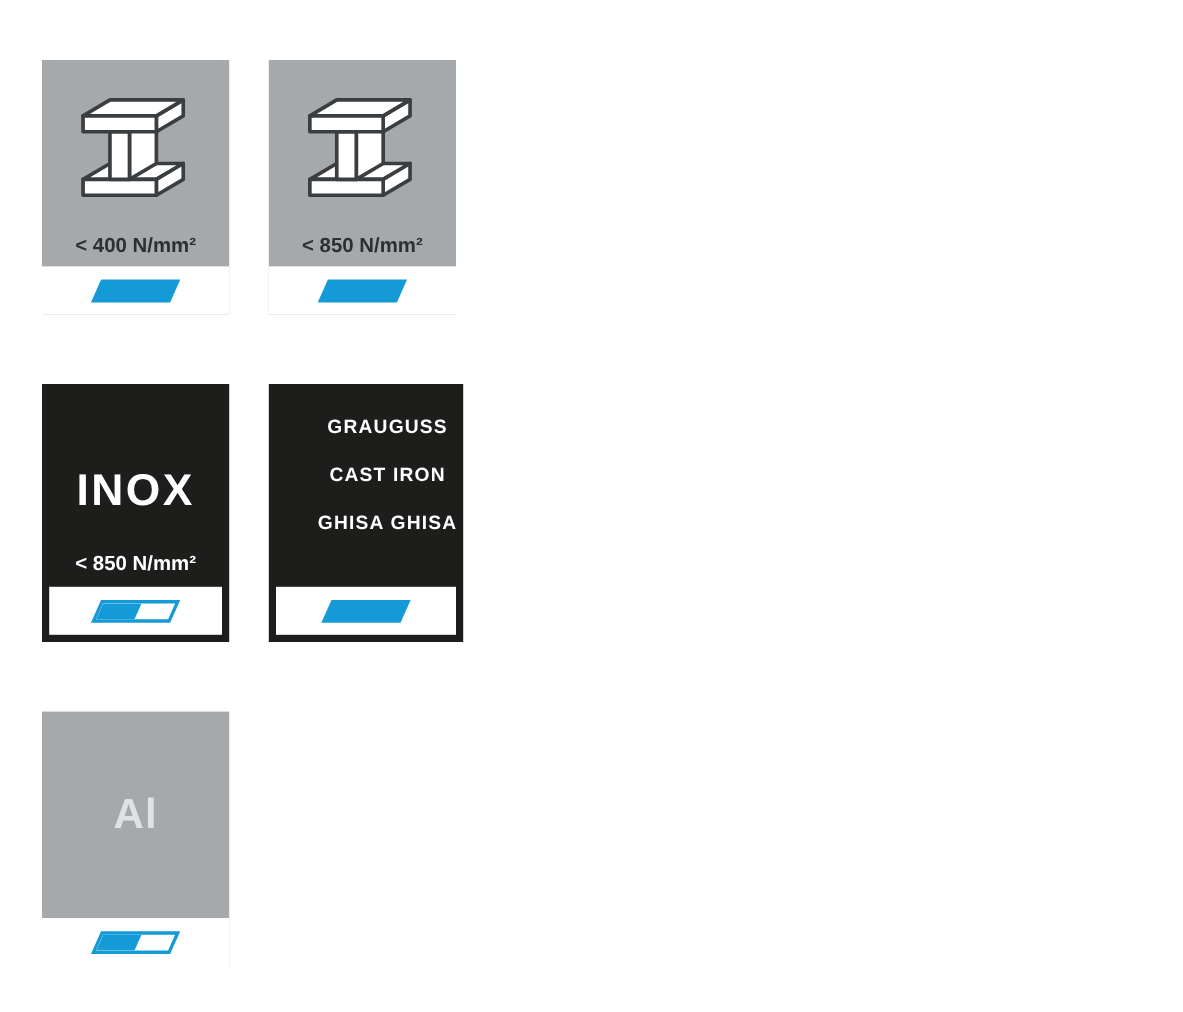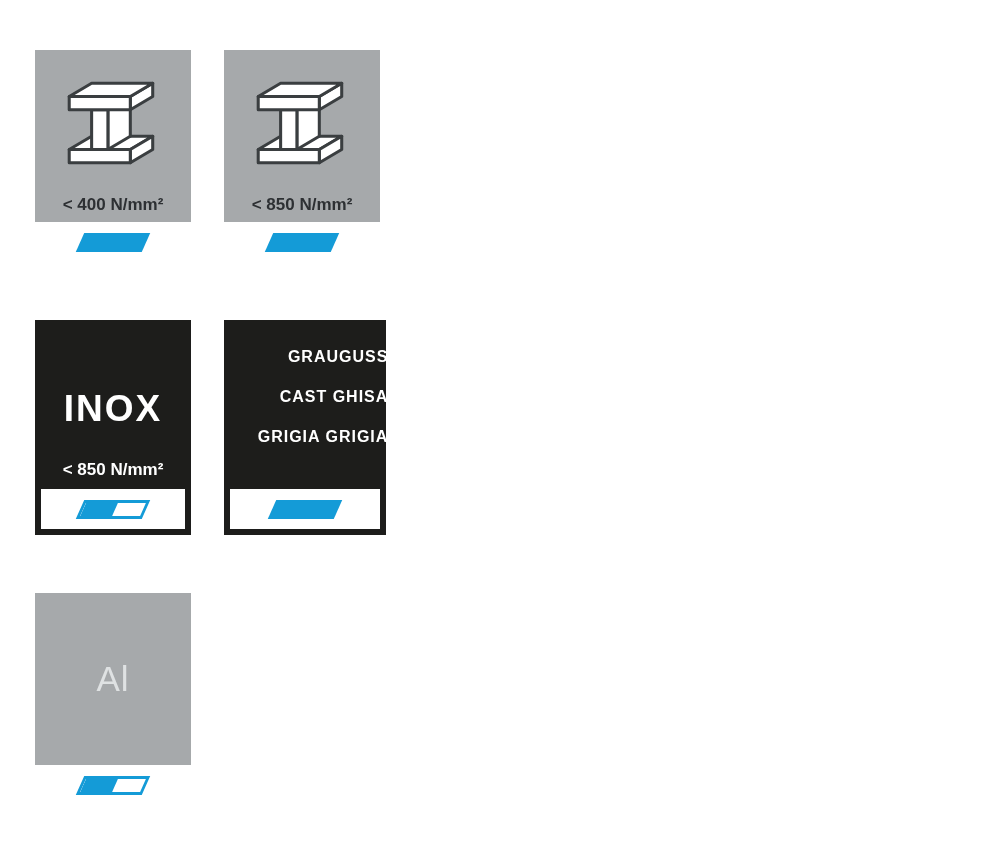--- a/index.html
+++ b/index.html
@@ -15,23 +15,23 @@
   .tile.black{background:#1d1d1b;height:215px;}
   .tile.wide{width:162px;}
 
   .icon-area{flex:1;display:flex;align-items:center;justify-content:center;width:100%;}
   .icon-area svg{display:block;}
 
   .tile-label{font-weight:700;font-size:17px;color:#2d3033;letter-spacing:0px;margin-bottom:7px;white-space:nowrap;}
   .tile.black .tile-label{color:#ffffff;}
 
   .big-title{font-weight:700;font-size:37px;color:#ffffff;letter-spacing:2px;}
-  .al-title{font-weight:400;font-size:35px;color:#dfe2e3;letter-spacing:1px;}
+  .al-title{font-weight:700;font-size:35px;color:#dfe2e3;letter-spacing:1px;}
 
-  .cast-lines{flex:1;display:flex;flex-direction:column;justify-content:flex-start;align-items:flex-end;gap:22px;padding-top:28px;margin-left:36px;}
+  .cast-lines{flex:1;display:flex;flex-direction:column;justify-content:flex-start;align-items:center;gap:22px;padding-top:28px;margin-left:36px;}
   .cast-line{font-weight:700;font-size:16px;color:#ffffff;letter-spacing:1px;white-space:nowrap;}
 
   .strip{width:100%;height:40px;background:#ffffff;display:flex;align-items:center;justify-content:center;flex:none;}
   .tile.black .strip{width:calc(100% - 12px);margin:0 6px 6px 6px;}
 
   .para{width:66px;height:19px;transform:skewX(-24deg);}
   .para.full{background:#149bd7;}
   .para.half{position:relative;border:3px solid #149bd7;background:#ffffff;box-sizing:border-box;overflow:hidden;}
   .para.half .fill{position:absolute;left:0;top:0;height:100%;width:54%;background:#149bd7;}
 
@@ -97,22 +97,22 @@
       <div class="strip">
         <div class="para half">
             <div class="fill"></div>
           </div>
       </div>
     </div>
 
     <div class="tile black wide">
       <div class="cast-lines">
         <div class="cast-line">GRAUGUSS</div>
-        <div class="cast-line">CAST GHISA</div>
-        <div class="cast-line">GRIGIA GRIGIA</div>
+        <div class="cast-line">CAST IRON</div>
+        <div class="cast-line">GHISA GHISA</div>
       </div>
       <div class="strip">
         <div class="para full"></div>
       </div>
     </div>
 
   </div>
 
   <div class="row row-3">
 

